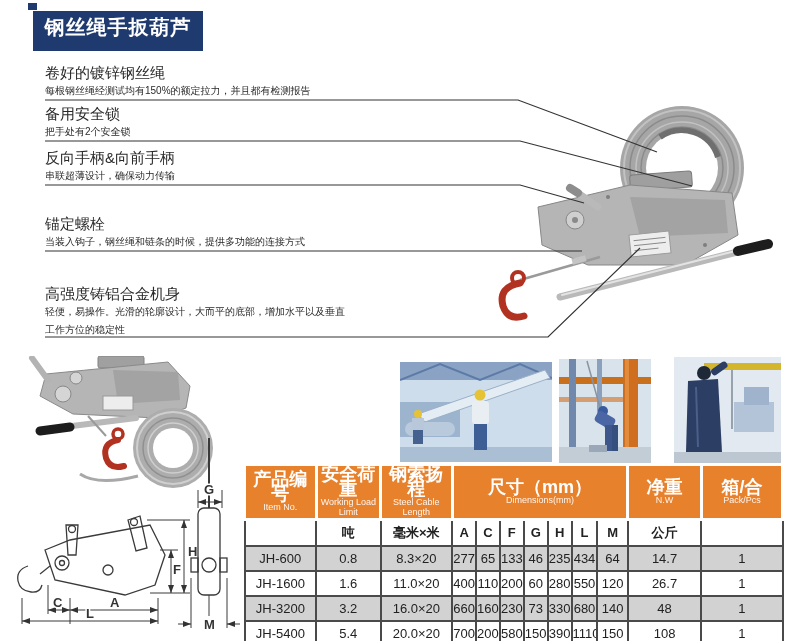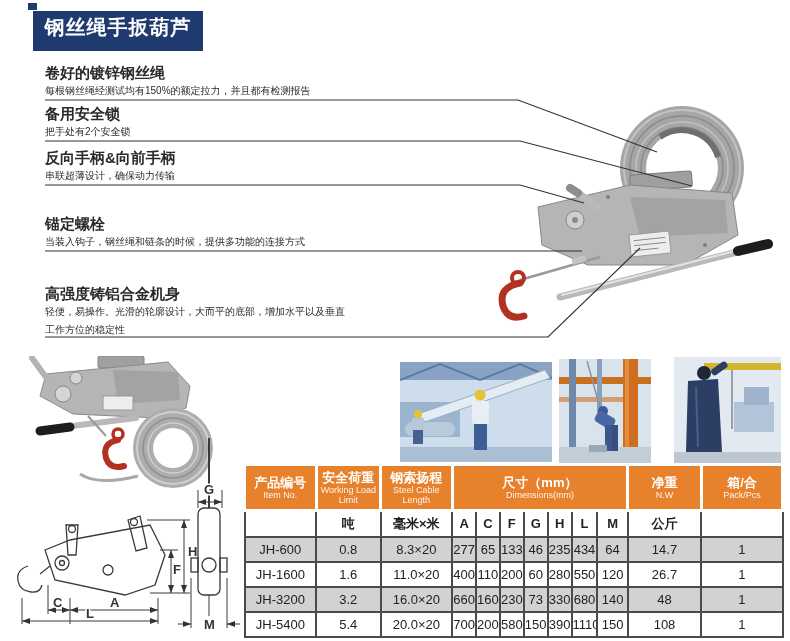--- a/index.html
+++ b/index.html
@@ -10,21 +10,21 @@
   
   .title-banner {
     position: absolute; left: 33px; top: 11px; width: 170px; height: 40px;
     background: #1F3A6E; color: #fff; font-size: 20px; font-weight: bold;
     line-height: 32px; text-align: center; letter-spacing: 1px;
   }
   .title-notch { position: absolute; left: 28px; top: 3px; width: 9px; height: 7px; background: #1F3A6E; }
 
   
   .feature { position: absolute; left: 45px; color: #2a2a2a; }
-  .feature .f-title { font-size: 15px; font-weight: bold; line-height: 17px; }
+  .feature .f-title { font-size: 15px; font-weight: normal; line-height: 17px; }
   .feature .f-desc  { font-size: 10px; font-weight: normal; line-height: 16px; margin-top: 2px; white-space: nowrap; }
   .f1 { top: 64px; }
   .f2 { top: 105px; }
   .f3 { top: 149px; }
   .f4 { top: 215px; }
   .f5 { top: 285px; }
 
   .callouts { position: absolute; left: 0; top: 0; pointer-events: none; z-index: 5; }
 
   .photo { position: absolute; }
@@ -40,21 +40,21 @@
                   paint-order: stroke; stroke: #fff; stroke-width: 3px; }
 
   
   .spec-table { position: absolute; left: 243px; top: 463px; width: 541px;
     border-collapse: collapse; table-layout: fixed; font-size: 13px; color: #222; background: #fff; }
   .spec-table th, .spec-table td { text-align: center; vertical-align: middle; overflow: hidden; }
   .spec-table thead th {
     background: #E8812C; color: #fff; border: 3px solid #fff; height: 46px; padding: 1px;
     font-weight: bold;
   }
-  .spec-table thead .zh { font-size: 13px; line-height: 15px; display: block; }
+  .spec-table thead .zh { font-size: 18px; line-height: 15px; display: block; }
   .spec-table thead .en { font-size: 9px; line-height: 10px; font-weight: normal; display: block; color: rgba(255,255,255,0.92); }
   .spec-table tbody td { border: 2px solid #4a4a4a; height: 25px; font-weight: bold; }
   .spec-table tbody tr.units td { height: 26px; }
   .spec-table tbody tr.gray td { background: #D2D2D2; }
   .spec-table tbody tr.white td { background: #fff; }
   .spec-table tbody tr.data td { font-weight: normal; font-size: 13px; }
 </style>
 </head>
 <body>
 

